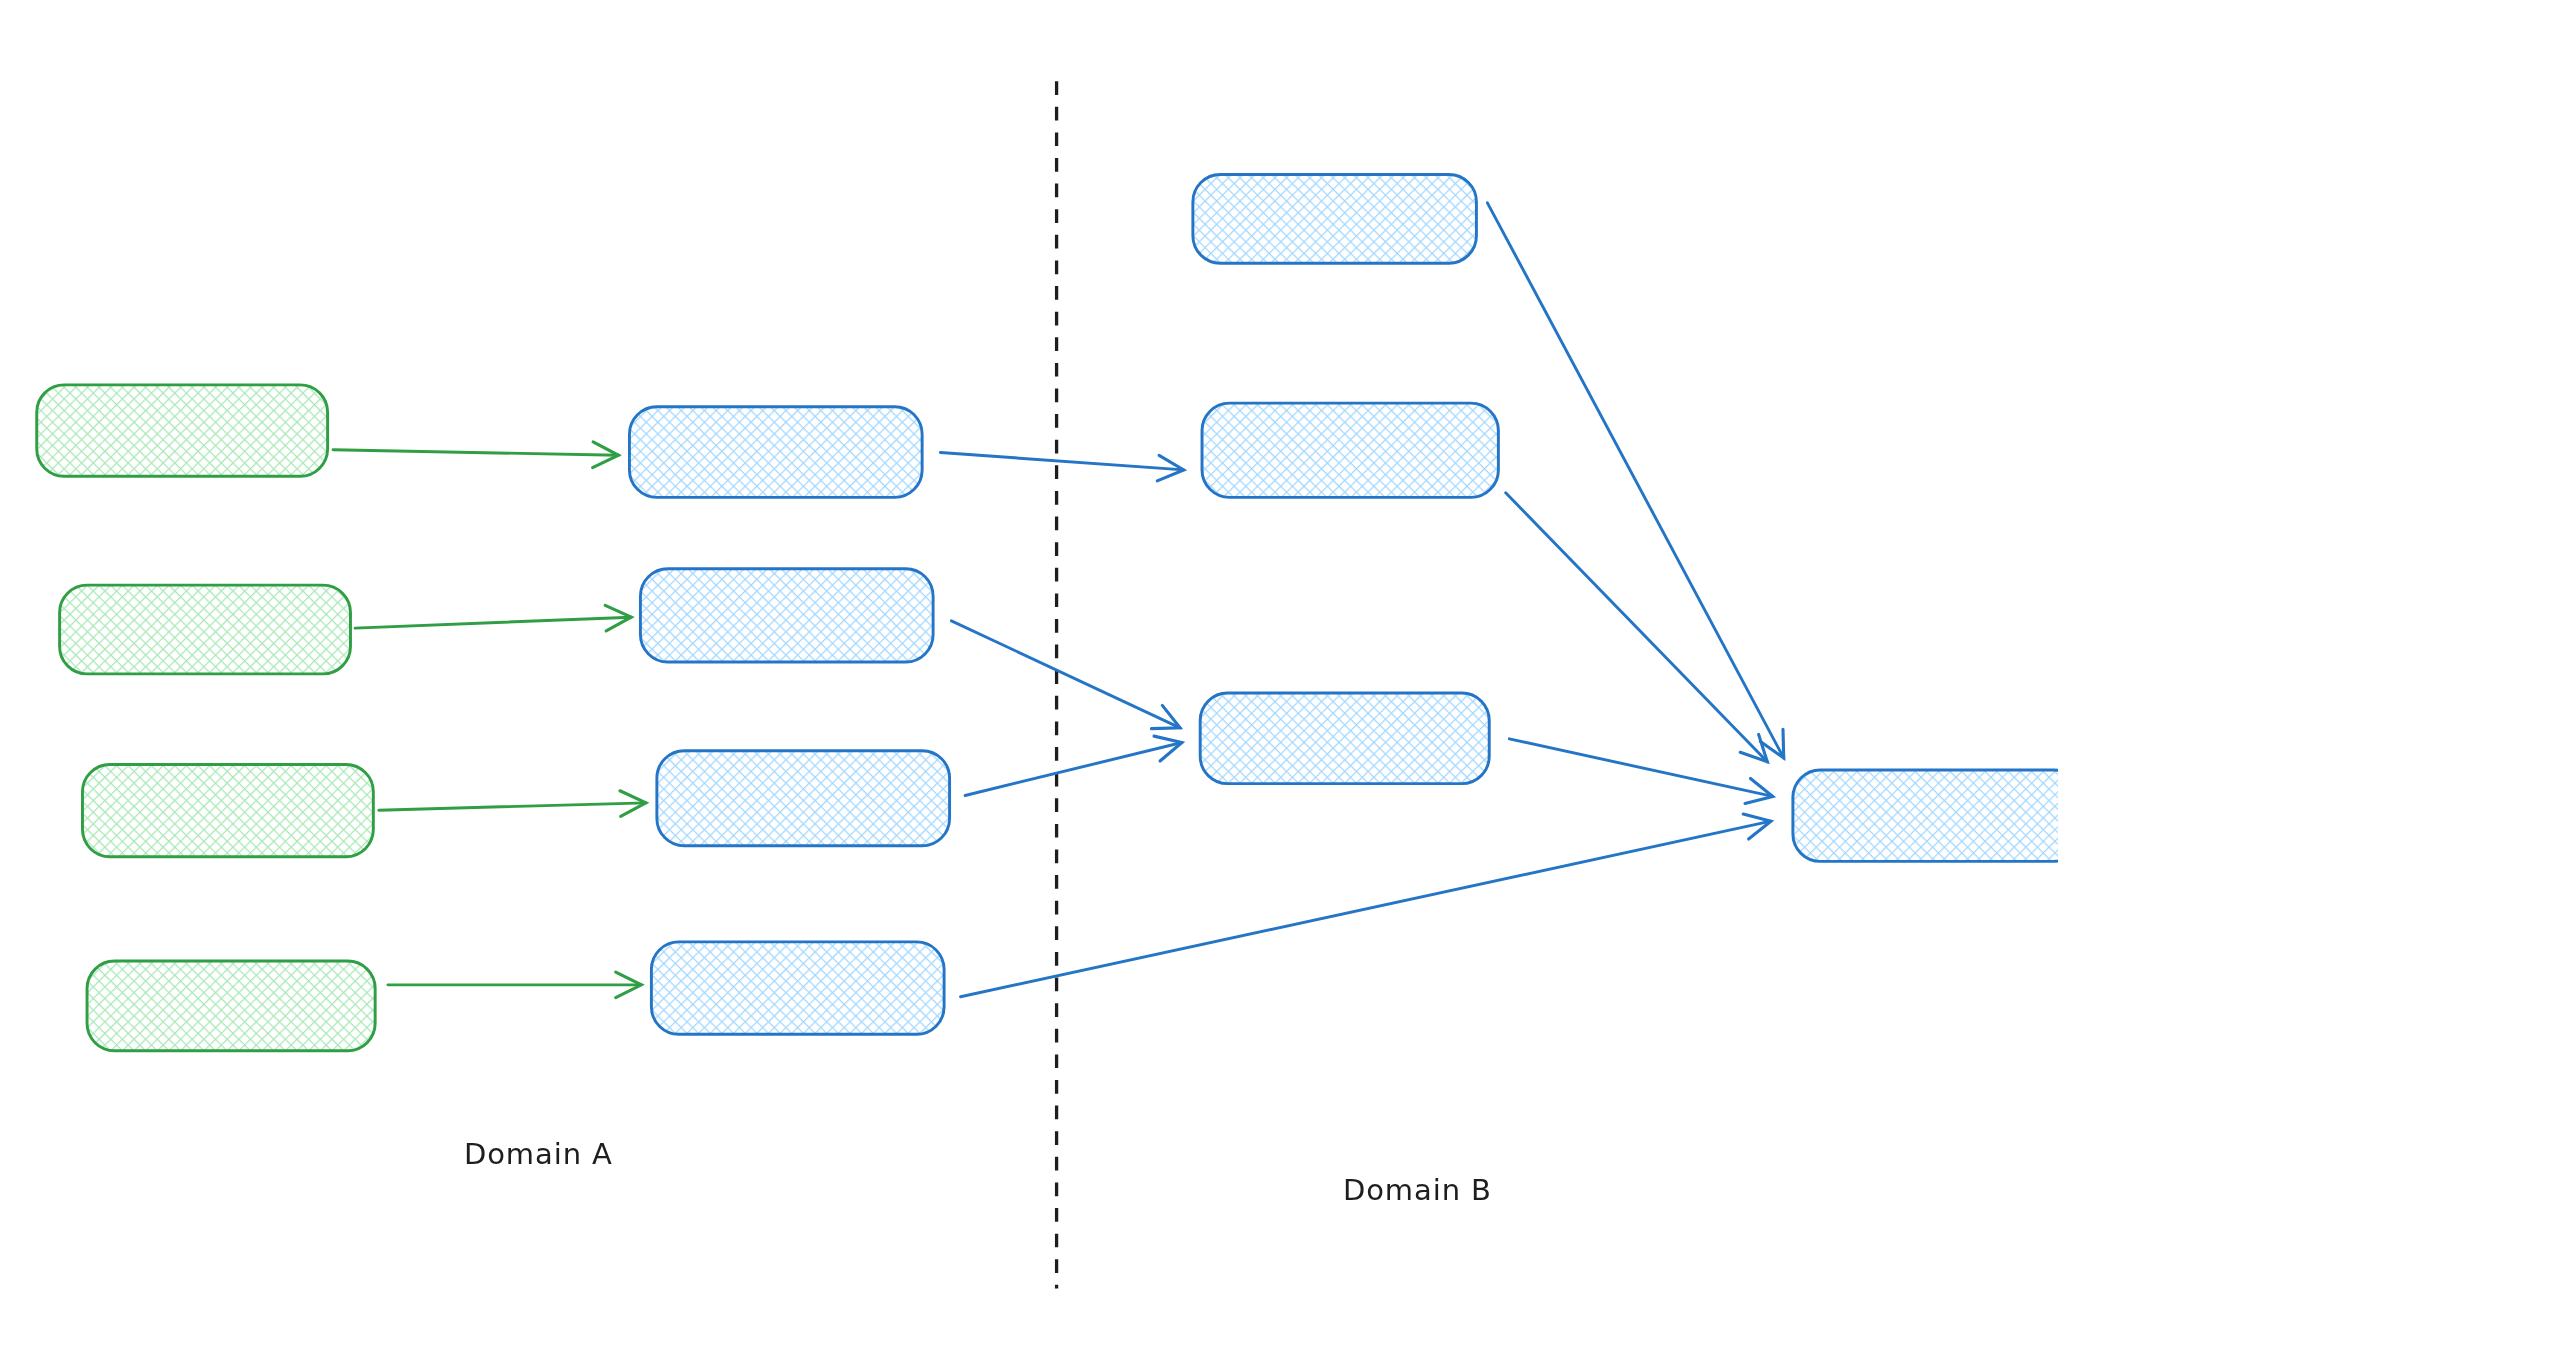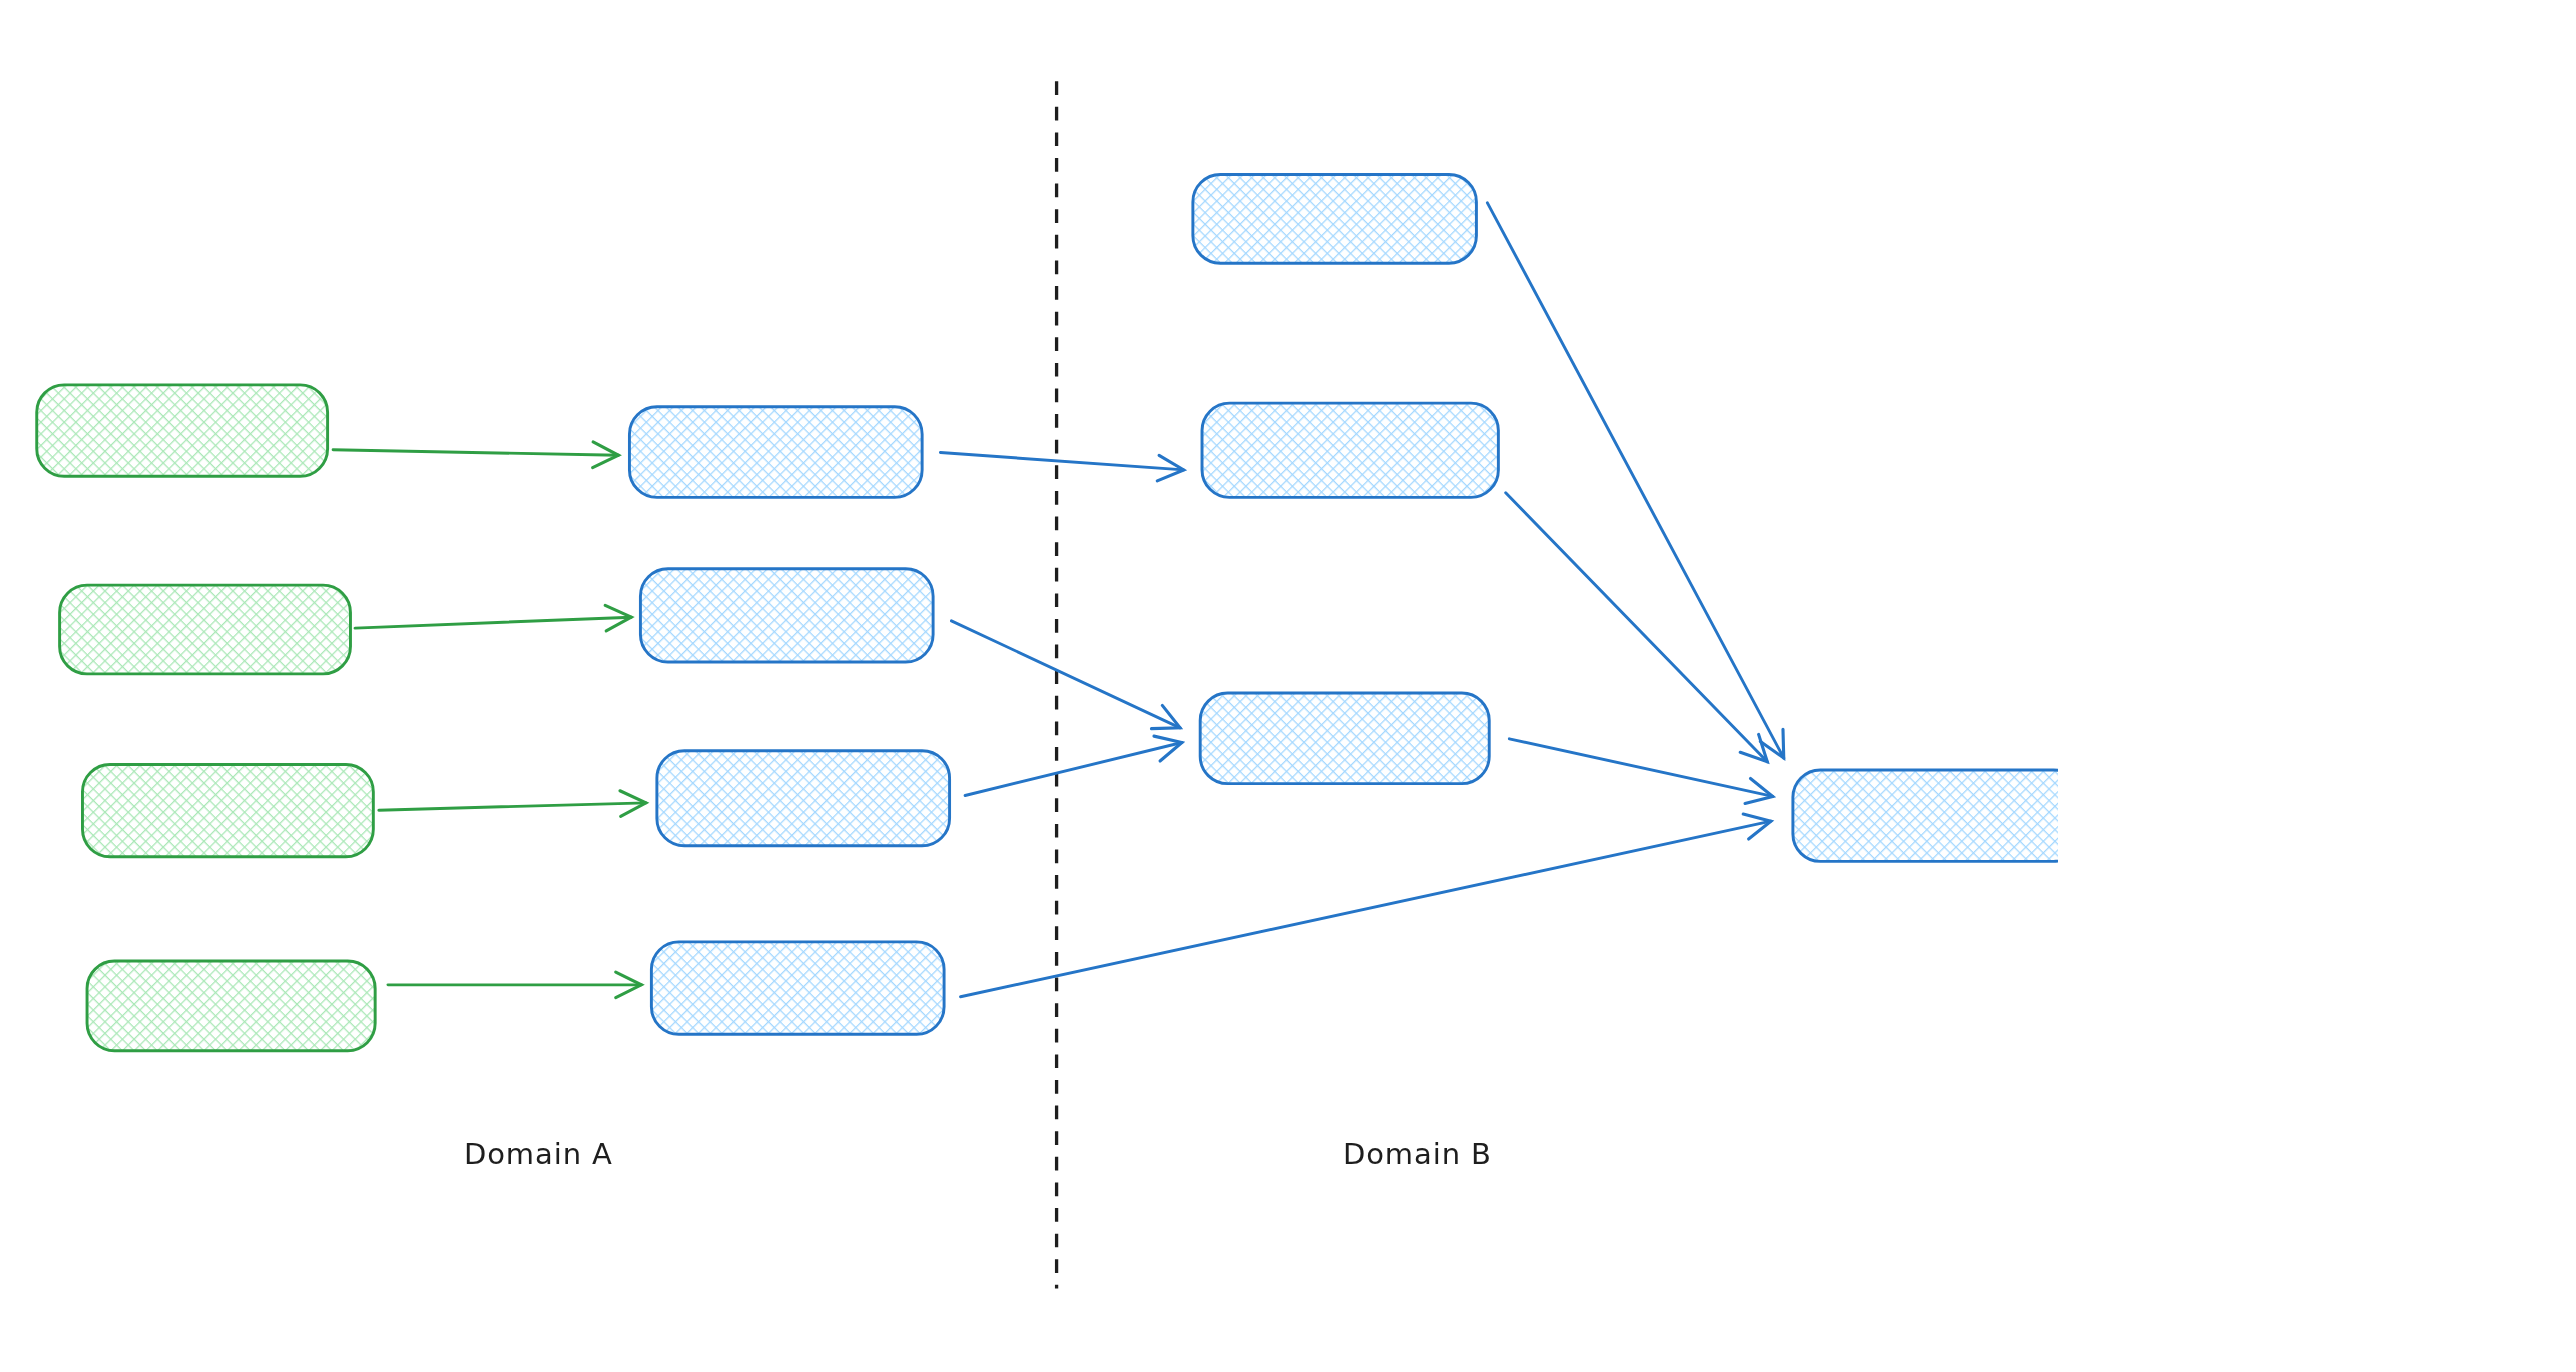--- a/index.html
+++ b/index.html
@@ -24,21 +24,21 @@
   .domain-label {
     position: absolute;
     color: #1e1e1e;
     font-size: 29px;
     line-height: 1;
     letter-spacing: 0.9px;
     white-space: nowrap;
     font-family: "DejaVu Sans", "Liberation Sans", sans-serif;
   }
   .label-a { left: 464px; top: 1132px; }
-  .label-b { left: 1343px; top: 1132px; }
+  .label-b { left: 1343px; top: 1168px; }
 </style>
 </head>
 <body>
 
 <div class="canvas">
 
   <svg class="diagram-svg" width="2576" height="1372" viewBox="0 0 2816 1500">
 
     <defs>
       <pattern id="hatch-green" patternUnits="userSpaceOnUse" width="9" height="9" patternTransform="rotate(45)">

